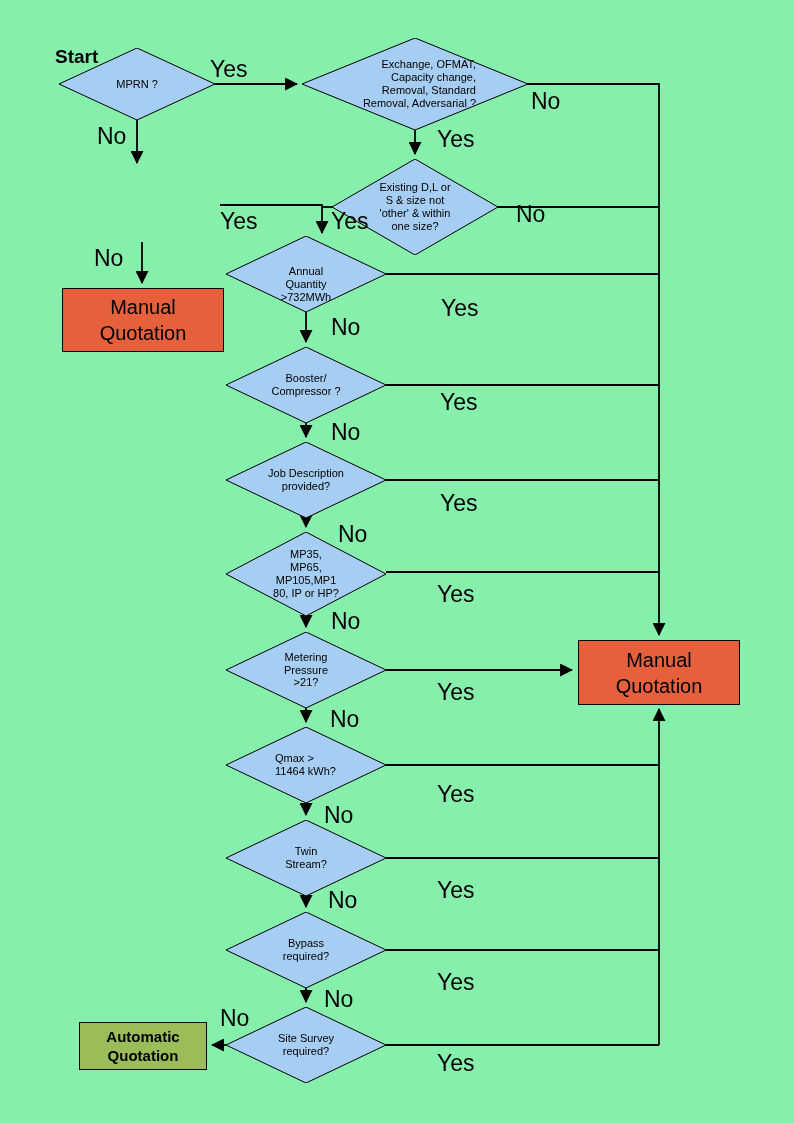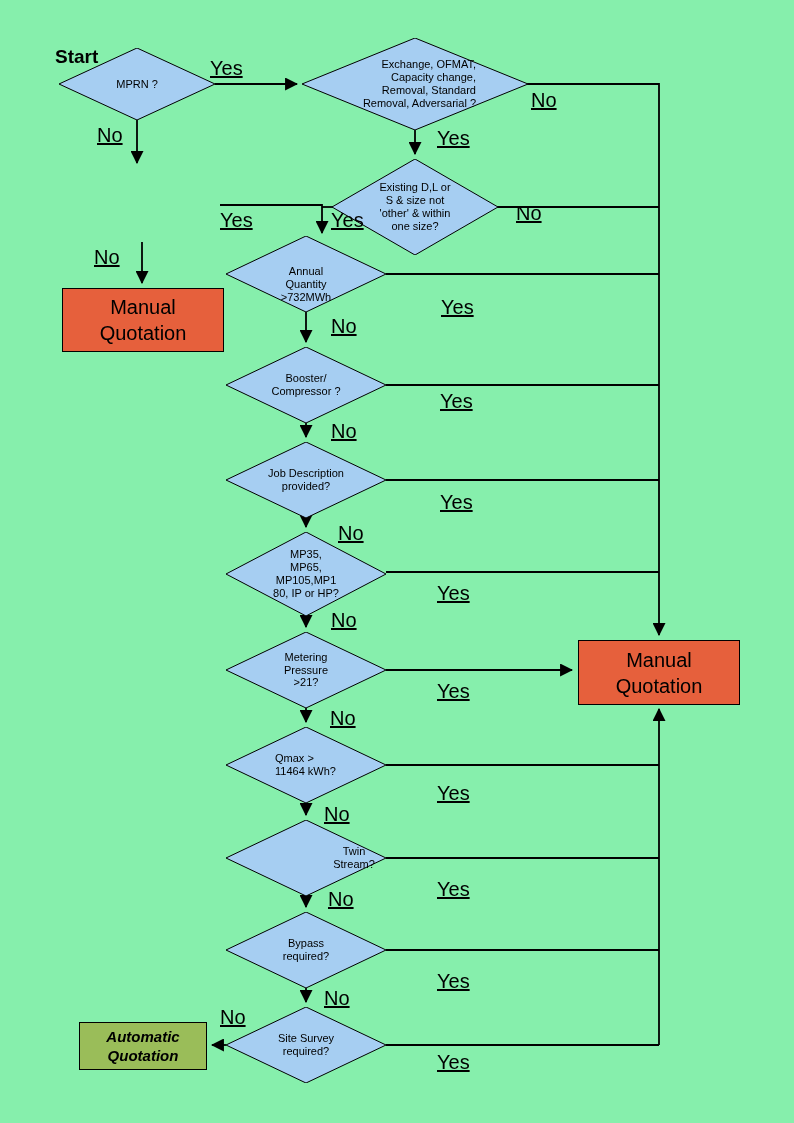--- a/index.html
+++ b/index.html
@@ -14,21 +14,21 @@
     position:relative; z-index:2; font-size:11px; line-height:1.18;
     text-align:center; word-break:break-word;
   }
   .rect-node {
     position:absolute; display:flex; align-items:center; justify-content:center;
     border:1px solid #000; text-align:center; z-index:2;
   }
   .rect-node .lbl { line-height:1.3; }
   .manual .lbl { font-size:20px; width:110px; }
   .auto .lbl { font-size:15px; font-weight:bold; width:100px; }
-  .edge-label { position:absolute; font-size:20px; line-height:1; white-space:nowrap; z-index:3;text-decoration:underline; }
+  .edge-label { position:absolute; font-size:23px; line-height:1; white-space:nowrap; z-index:3; }
   .start-label { position:absolute; font-size:19px; font-weight:bold; z-index:3; }
 </style>
 </head>
 <body>
 
 <div class="stage">
 
   <svg class="wires" viewBox="0 0 794 1123">
     <defs>
       <marker id="arr" viewBox="0 0 12 12" refX="11" refY="6" markerWidth="13" markerHeight="13" markerUnits="userSpaceOnUse" orient="auto-start-reverse">
@@ -127,21 +127,21 @@
     <div class="lbl" style="width:70px;">Metering Pressure &gt;21?</div>
   </div>
 
   <div class="diamond" style="left:226px; top:727px; width:160px; height:76px;">
     <svg class="shape" viewBox="0 0 100 100" preserveAspectRatio="none">
         <polygon points="50,0 100,50 50,100 0,50" fill="#A6CEF2" stroke="#000" vector-effect="non-scaling-stroke"></polygon>
       </svg>
     <div class="lbl" style="width:62px; text-align:left;">Qmax &gt; 11464 kWh?</div>
   </div>
 
-  <div class="diamond" style="left:226px; top:820px; width:160px; height:76px;justify-content:flex-end;">
+  <div class="diamond" style="left:226px; top:820px; width:160px; height:76px;">
     <svg class="shape" viewBox="0 0 100 100" preserveAspectRatio="none">
         <polygon points="50,0 100,50 50,100 0,50" fill="#A6CEF2" stroke="#000" vector-effect="non-scaling-stroke"></polygon>
       </svg>
     <div class="lbl" style="width:64px;">Twin Stream?</div>
   </div>
 
   <div class="diamond" style="left:226px; top:912px; width:160px; height:76px;">
     <svg class="shape" viewBox="0 0 100 100" preserveAspectRatio="none">
         <polygon points="50,0 100,50 50,100 0,50" fill="#A6CEF2" stroke="#000" vector-effect="non-scaling-stroke"></polygon>
       </svg>
@@ -156,21 +156,21 @@
   </div>
 
   <div class="rect-node manual" style="left:62px; top:288px; width:160px; height:62px; background:#E6603C;">
     <div class="lbl">Manual Quotation</div>
   </div>
 
   <div class="rect-node manual" style="left:578px; top:640px; width:160px; height:63px; background:#E6603C;">
     <div class="lbl">Manual Quotation</div>
   </div>
 
-  <div class="rect-node auto" style="left:79px; top:1022px; width:126px; height:46px; background:#9ABD59;font-style:italic;">
+  <div class="rect-node auto" style="left:79px; top:1022px; width:126px; height:46px; background:#9ABD59;">
     <div class="lbl">Automatic Quotation</div>
   </div>
 
   <span class="edge-label" style="left:210px; top:58px;">Yes</span>
   <span class="edge-label" style="left:97px;  top:125px;">No</span>
   <span class="edge-label" style="left:437px; top:128px;">Yes</span>
   <span class="edge-label" style="left:531px; top:90px;">No</span>
   <span class="edge-label" style="left:220px; top:210px;">Yes</span>
   <span class="edge-label" style="left:94px;  top:247px;">No</span>
   <span class="edge-label" style="left:331px; top:210px;">Yes</span>

